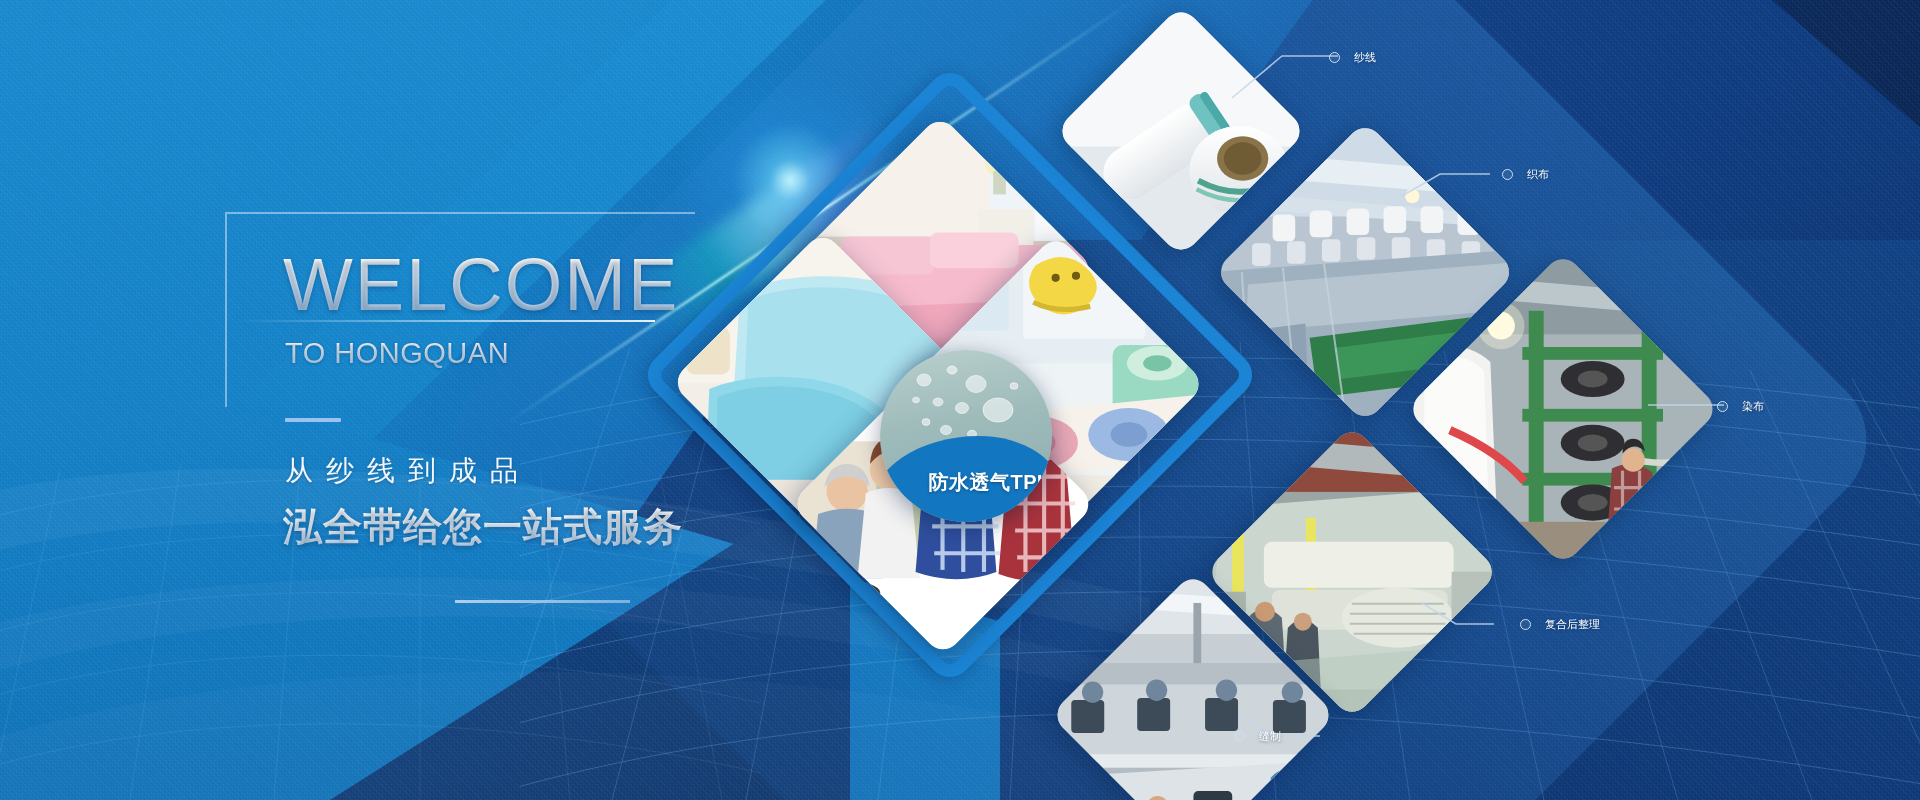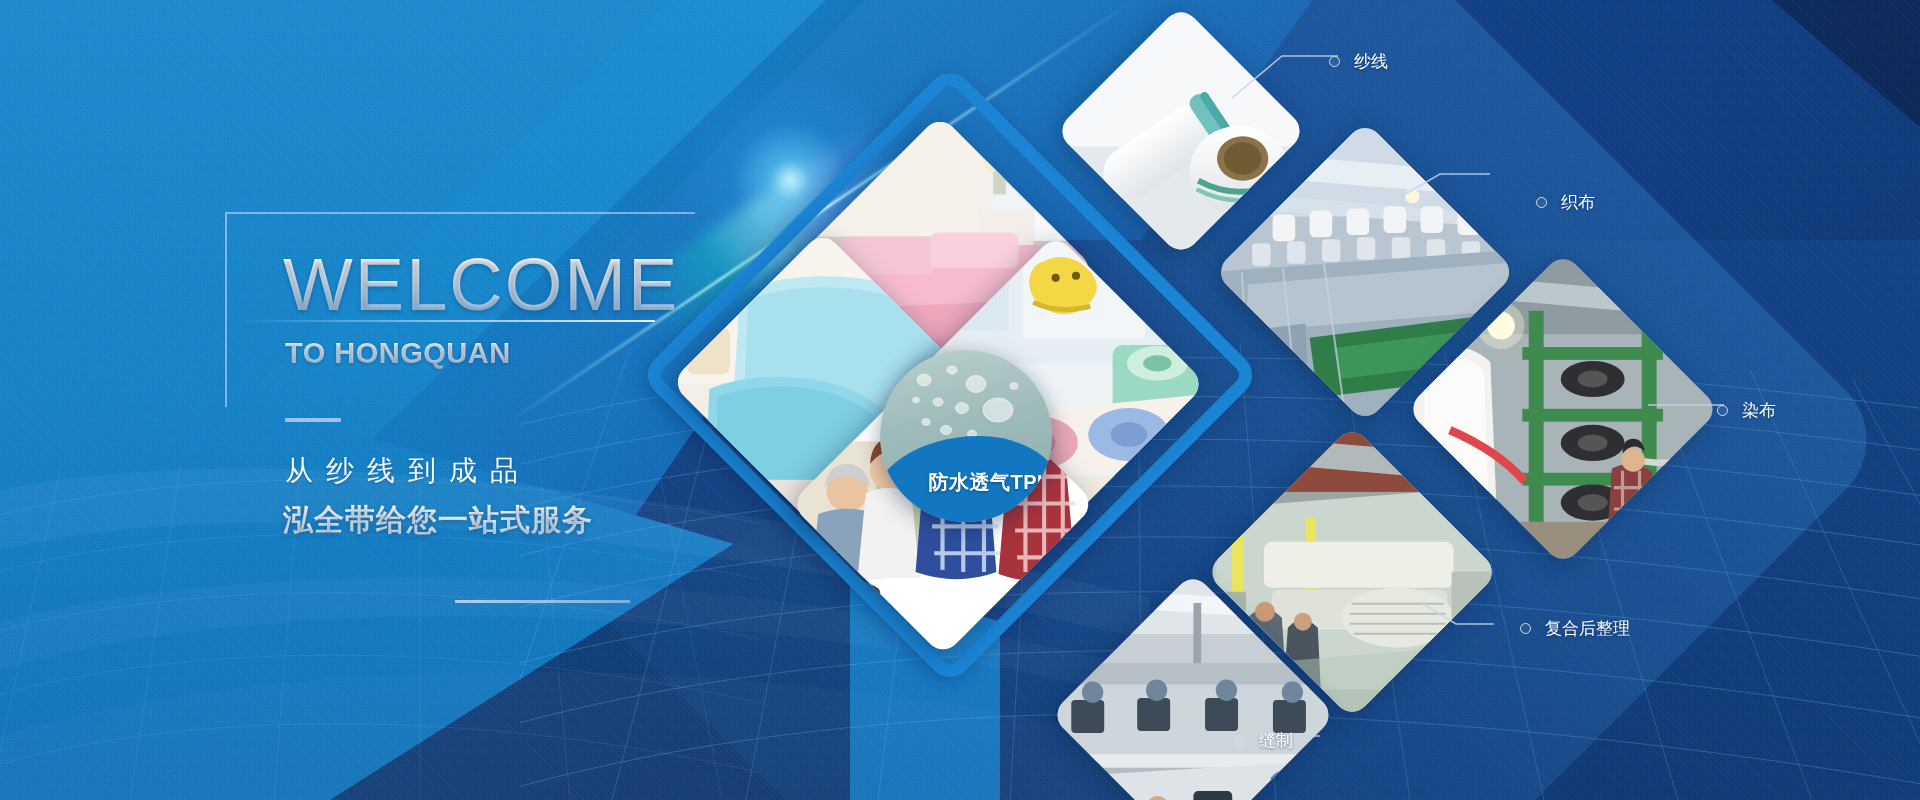--- a/index.html
+++ b/index.html
@@ -79,30 +79,30 @@
   .text-block{position:absolute;left:225px;top:200px;width:520px;}
   .frame{position:absolute;left:0;top:12px;width:470px;height:195px;
     border-left:2px solid rgba(205,225,245,.55);
     border-top:2px solid rgba(205,225,245,.55);}
   .welcome{position:absolute;left:58px;top:48px;
     font-size:74px;letter-spacing:2px;font-weight:400;line-height:1;
     background:linear-gradient(180deg,#ffffff 18%,#e8f1fb 45%,#b9d2ea 78%,#a6c4e2 100%);
     -webkit-background-clip:text;background-clip:text;color:transparent;
     text-shadow:0 2px 4px rgba(4,40,80,.28);}
   .sub-en{position:absolute;left:60px;top:137px;
-    font-size:29px;letter-spacing:.5px;font-weight:700;
+    font-size:29px;letter-spacing:.5px;font-weight:400;
     background:linear-gradient(180deg,#ffffff 25%,#dfeaf7 60%,#b2cbe6 100%);
     -webkit-background-clip:text;background-clip:text;color:transparent;
     text-shadow:0 1px 3px rgba(4,40,80,.3);}
   .rule{position:absolute;left:60px;top:218px;width:56px;height:4px;background:#9cc2f3;border-radius:1px;}
   .cn-thin{position:absolute;left:60px;top:252px;
     font-size:28px;letter-spacing:13px;color:#f2f7fd;font-weight:400;
     text-shadow:0 1px 3px rgba(4,40,80,.35);}
   .cn-bold{position:absolute;left:58px;top:300px;
-    font-size:30px;letter-spacing:1px;font-weight:700;
+    font-size:39px;letter-spacing:1px;font-weight:700;
     background:linear-gradient(180deg,#ffffff 35%,#eaf2fb 62%,#c3d8ee 100%);
     -webkit-background-clip:text;background-clip:text;color:transparent;
     text-shadow:0 2px 5px rgba(4,40,80,.35);}
   .bottom-rule{position:absolute;left:455px;top:600px;width:175px;height:3px;
     background:linear-gradient(90deg,rgba(200,220,245,.85),rgba(200,220,245,.55));}
 
   
   .dia{position:absolute;transform:rotate(45deg);overflow:hidden;
     border-radius:18px;box-shadow:0 6px 26px rgba(3,25,60,.35);}
   .dia > .inner{position:absolute;inset:0;transform:rotate(-45deg);
@@ -121,21 +121,21 @@
   .badge .swoosh{position:absolute;left:-6%;bottom:0;width:112%;height:50%;
     background:#1277c0;border-radius:60% 46% 0 0 / 92% 70% 0 0;}
   .badge .blabel{position:absolute;left:0;right:0;bottom:26px;text-align:right;
     color:#fff;font-size:20px;font-weight:700;letter-spacing:.5px;
     text-shadow:0 1px 3px rgba(0,30,70,.45);}
 
   
   .callout{position:absolute;display:flex;align-items:center;}
   .callout .dot{width:11px;height:11px;border-radius:50%;
     border:1.6px solid #cfe0f2;background:rgba(255,255,255,.06);flex:none;}
-  .callout .lbl{margin-left:14px;color:#ffffff;font-size:17px;font-weight:400;
+  .callout .lbl{margin-left:14px;color:#ffffff;font-size:11px;font-weight:400;
     white-space:nowrap;text-shadow:0 1px 3px rgba(0,25,60,.5);}
   .leader{position:absolute;stroke:#c2d6ea;stroke-width:1.6;fill:none;opacity:.85;}
 </style>
 </head>
 <body>
 
 <div id="banner">
 
   <div class="bg-base"></div>
   <div class="bg-dark-tr"></div>
@@ -553,21 +553,21 @@
     <path d="M0 2 L36 24 L74 24"></path>
   </svg>
   <svg class="leader" style="left:1238px;top:712px;width:84px;height:30px;" viewBox="0 0 84 30">
     <path d="M0 2 L34 24 L82 24"></path>
   </svg>
 
   <div class="callout" style="left:1329px;top:50px;">
     <span class="dot"></span>
     <span class="lbl">纱线</span>
   </div>
-  <div class="callout" style="left:1536px;top:167px;margin-top:24px;">
+  <div class="callout" style="left:1502px;top:167px;">
     <span class="dot"></span>
     <span class="lbl">织布</span>
   </div>
   <div class="callout" style="left:1717px;top:399px;justify-content:flex-end;">
     <span class="dot"></span>
     <span class="lbl">染布</span>
   </div>
   <div class="callout" style="left:1520px;top:617px;">
     <span class="dot"></span>
     <span class="lbl">复合后整理</span>

